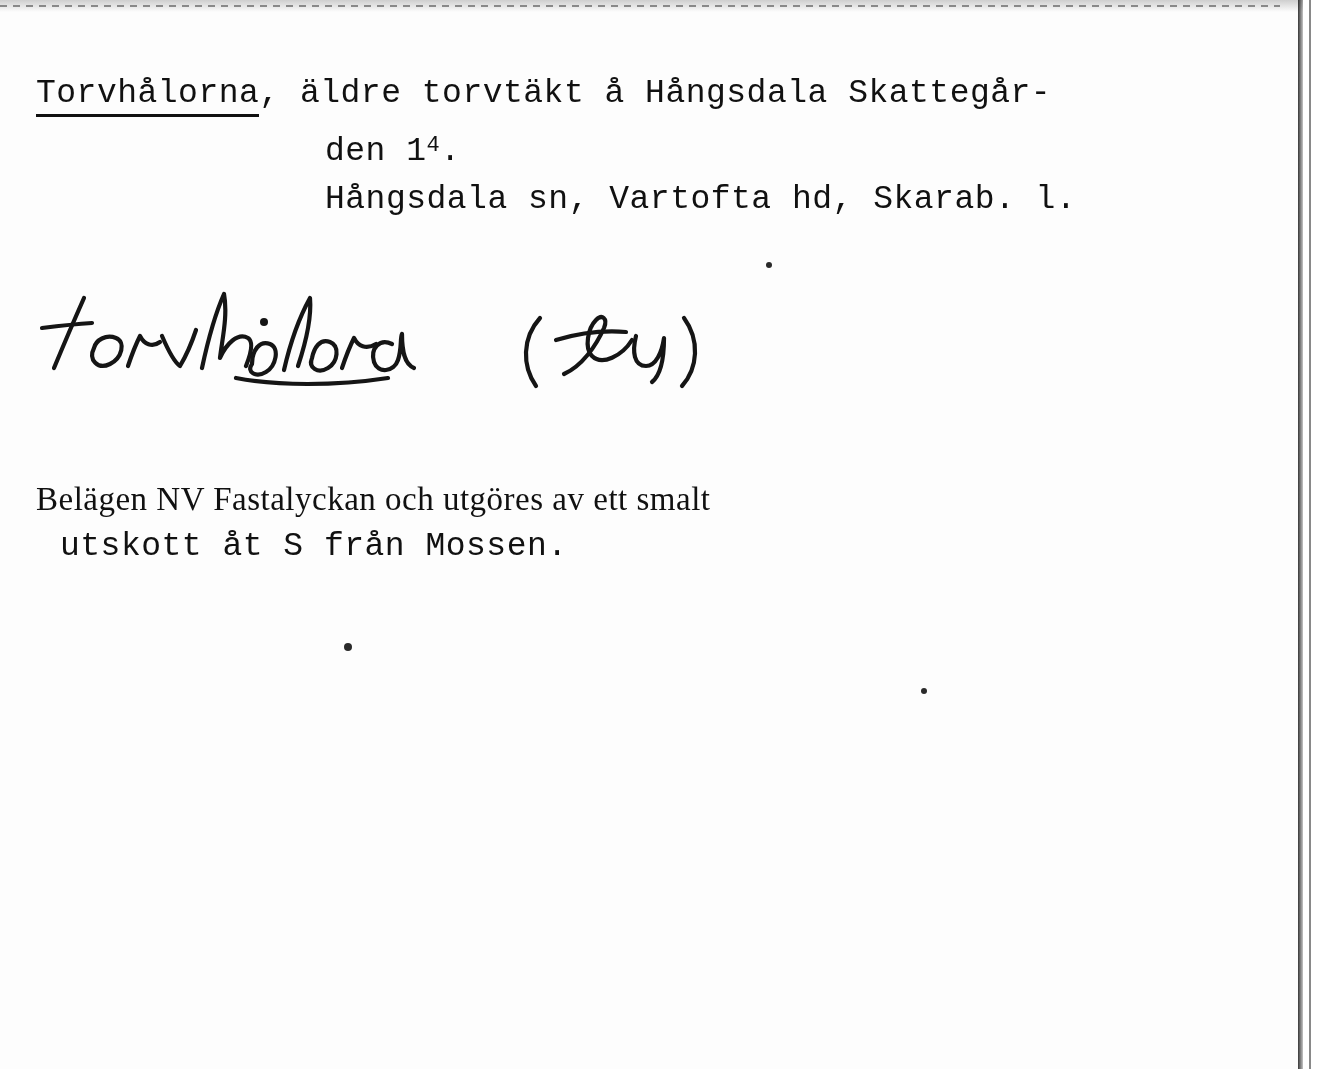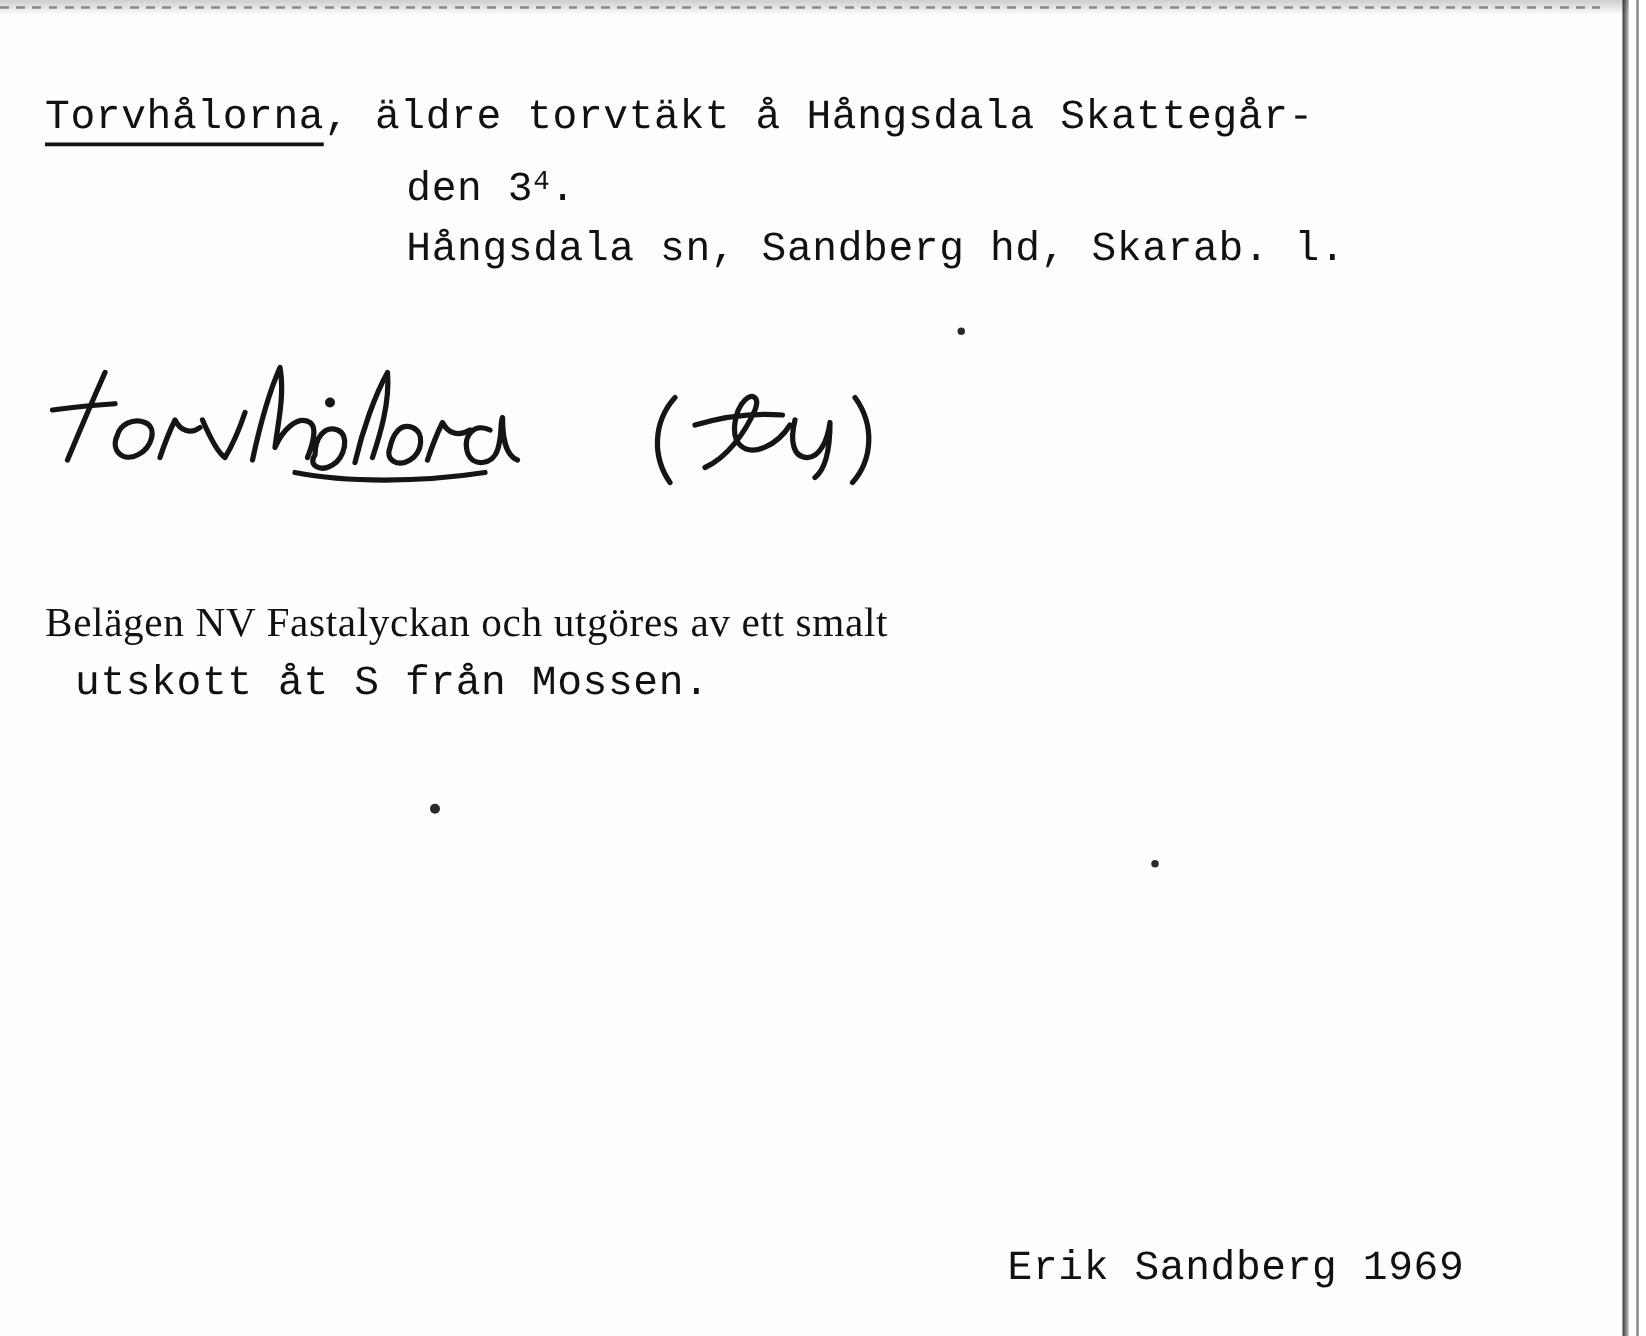--- a/index.html
+++ b/index.html
@@ -137,23 +137,23 @@
 <div id="card">
 
   <div class="edge-top"></div>
   <div class="edge-top-dash"></div>
   <div class="edge-right-2"></div>
   <div class="edge-right"></div>
   <div class="edge-right-thin"></div>
 
   <div class="doc-text line-title"><span class="title-name">Torvhålorna</span><span>, äldre torvtäkt å Hångsdala Skattegår-</span></div>
 
-  <div class="doc-text line-title2"><span>den 3</span><span class="sup">4</span><span>.</span></div>
-
-  <div class="doc-text line-parish">Hångsdala sn, Sandberg hd, Skarab. l.</div>
+  <div class="doc-text line-title2"><span>den 1</span><span class="sup">4</span><span>.</span></div>
+
+  <div class="doc-text line-parish">Hångsdala sn, Vartofta hd, Skarab. l.</div>
 
   <div class="handwriting">
     <svg width="700" height="110" viewBox="0 0 700 110" xmlns="http://www.w3.org/2000/svg" aria-hidden="true">
       <g fill="none" stroke="#151515" stroke-width="4.2" stroke-linecap="round" stroke-linejoin="round">
 
         <path d="M18 86 C28 62, 40 34, 48 16"></path>
         <path d="M6 46 C22 44, 40 42, 56 41"></path>
 
         <path d="M58 66 C52 78, 62 88, 74 82 C86 76, 90 60, 80 56 C70 52, 60 58, 58 66 Z"></path>
 
@@ -184,19 +184,18 @@
         <path d="M600 54 C596 70, 598 84, 610 84 C620 84, 626 70, 628 56 C628 74, 626 92, 616 100"></path>
 
         <path d="M648 36 C664 58, 662 86, 646 104"></path>
       </g>
     </svg>
   </div>
 
   <div class="doc-text body-line-1">Belägen NV Fastalyckan och utgöres av ett smalt</div>
   <div class="doc-text body-line-2">utskott åt S från Mossen.</div>
 
-  <div class="doc-text signature">Erik Sandberg 1969</div>
 
   <div class="speck" style="top:262px; left:766px; width:6px; height:6px;"></div>
   <div class="speck" style="top:643px; left:344px; width:8px; height:8px;"></div>
   <div class="speck" style="top:688px; left:921px; width:6px; height:6px;"></div>
 
 </div>
 
 </body></html>

